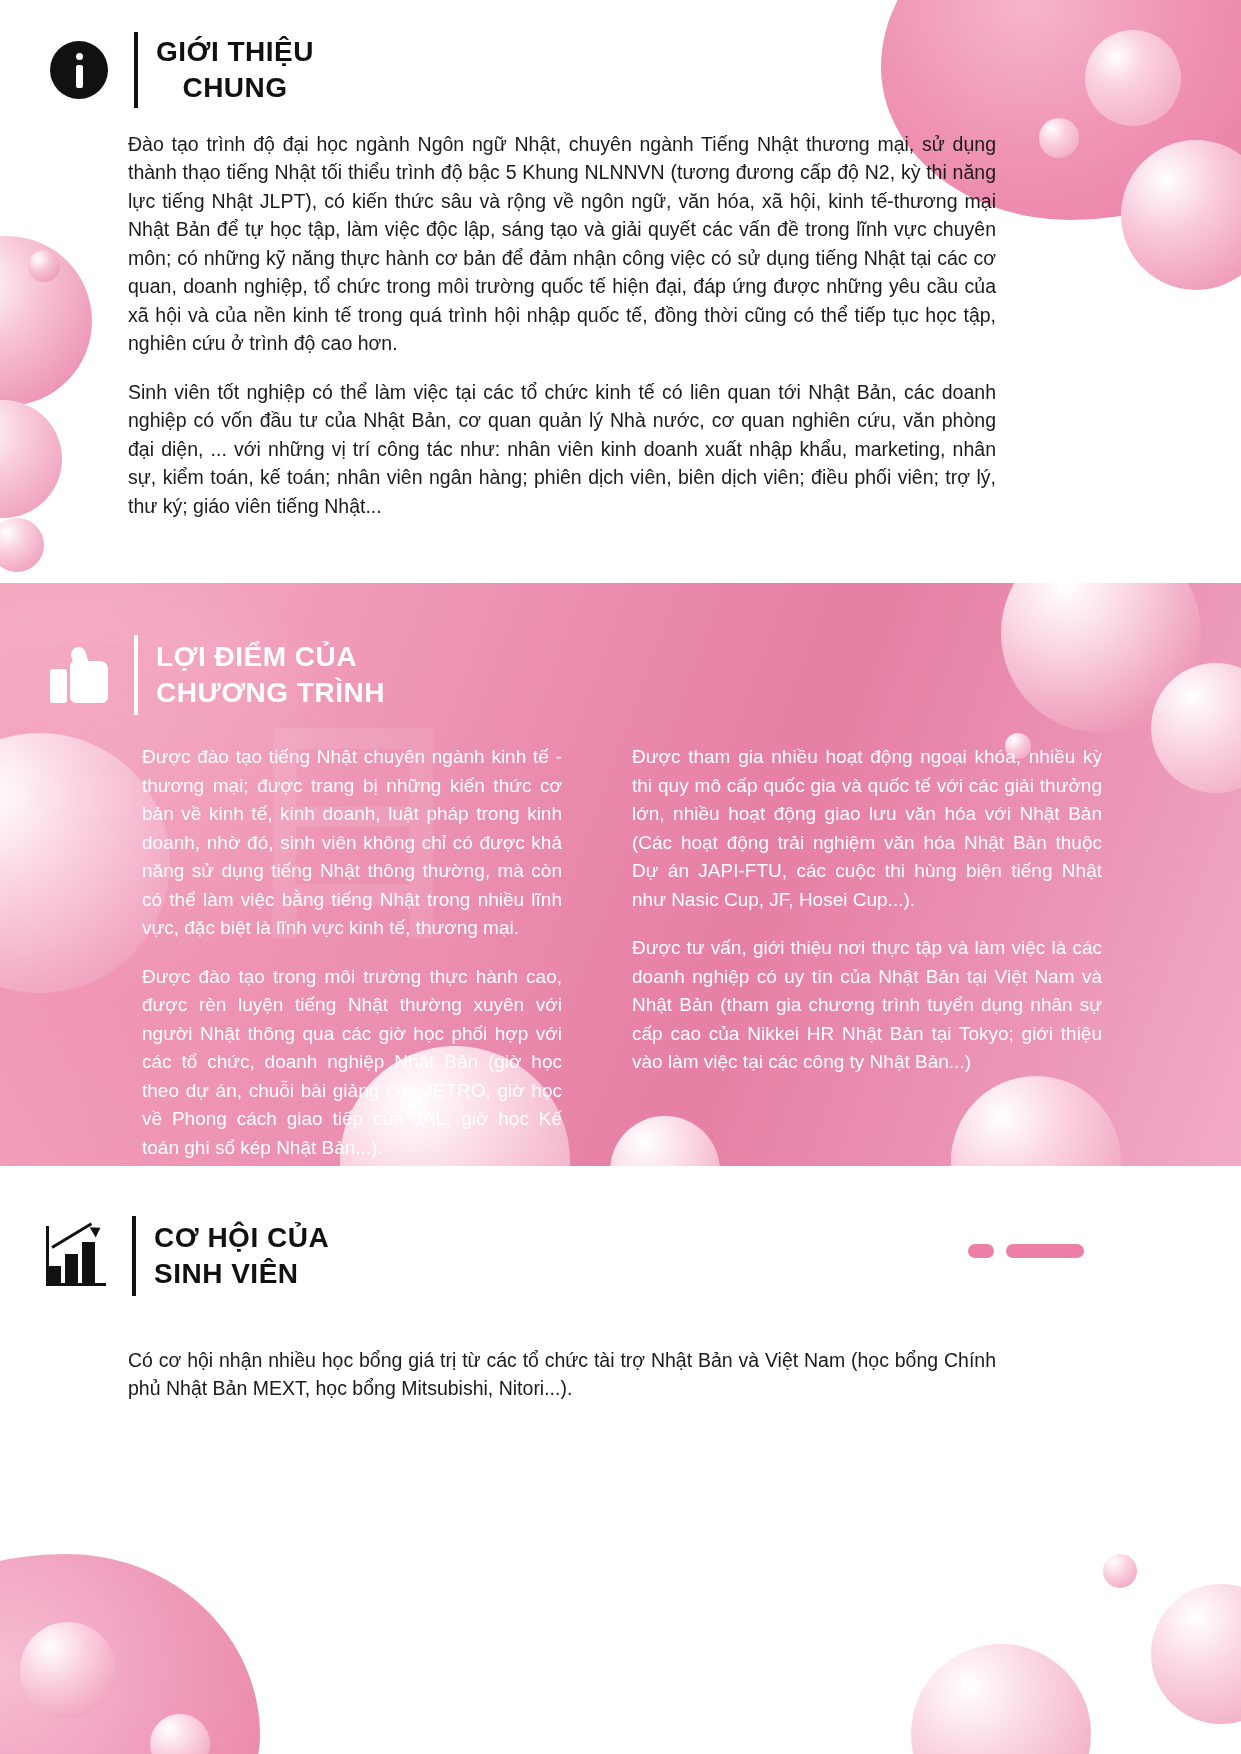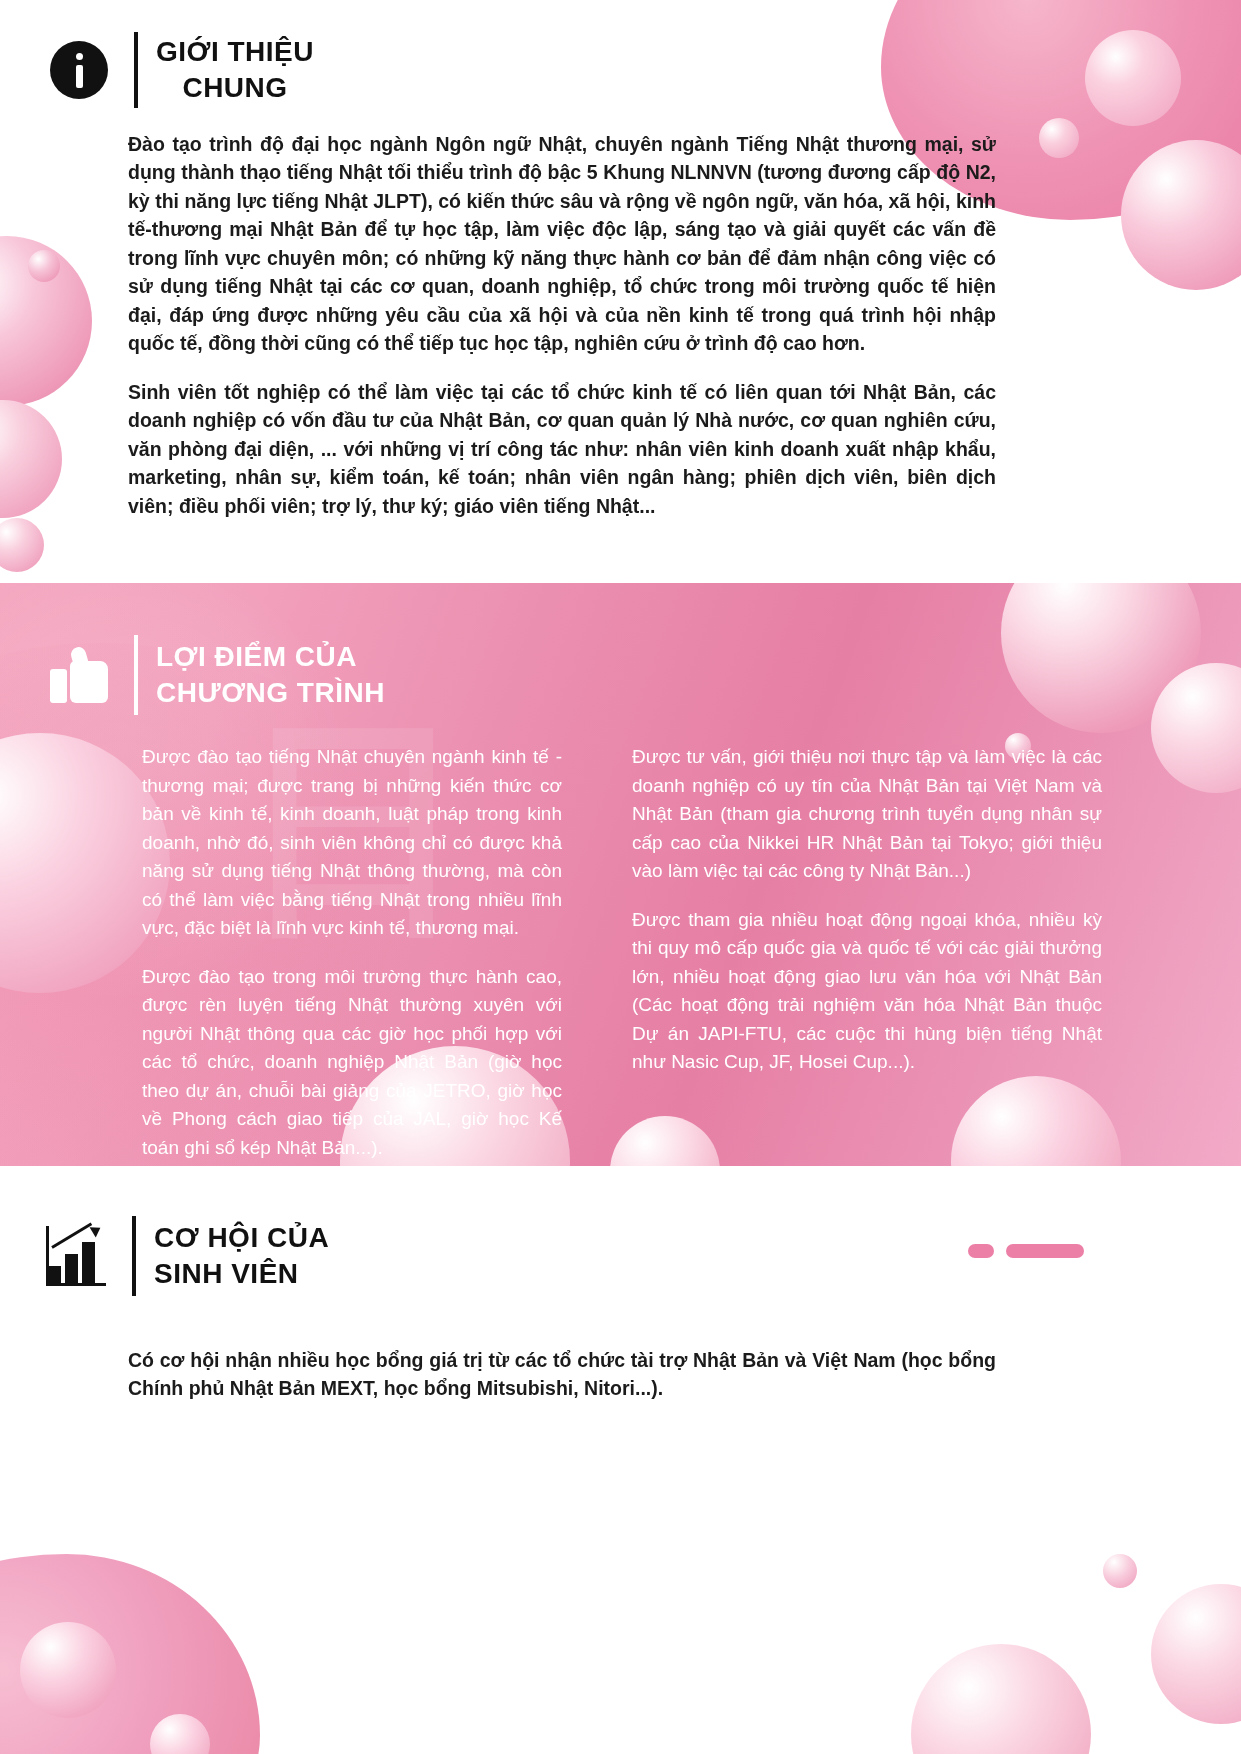--- a/index.html
+++ b/index.html
@@ -91,21 +91,21 @@
   }
   .head-text.light { color: #ffffff; }
 
   
   .body-text {
     font-size: 19.5px;
     line-height: 1.46;
     color: #1b1b1b;
     text-align: justify;
   }
-  .body-text p { margin: 0 0 20px 0; font-weight: bold; }
+  .body-text p { margin: 0 0 20px 0; }
   .body-text p:last-child { margin-bottom: 0; }
 
   .pink-col {
     font-size: 19px;
     line-height: 1.5;
     color: #ffffff;
     text-align: justify;
     margin-top: 8px;
   }
   .pink-col p { margin: 0 0 20px 0; }
@@ -281,22 +281,22 @@
     <div class="head-text light">LỢI ĐIỂM CỦA
 CHƯƠNG TRÌNH</div>
   </div>
 
   <div class="pink-col" style="position:absolute; left:142px; top:152px; width:420px;">
     <p>Được đào tạo tiếng Nhật chuyên ngành kinh tế - thương mại; được trang bị những kiến thức cơ bản về kinh tế, kinh doanh, luật pháp trong kinh doanh, nhờ đó, sinh viên không chỉ có được khả năng sử dụng tiếng Nhật thông thường, mà còn có thể làm việc bằng tiếng Nhật trong nhiều lĩnh vực, đặc biệt là lĩnh vực kinh tế, thương mại.</p>
     <p>Được đào tạo trong môi trường thực hành cao, được rèn luyện tiếng Nhật thường xuyên với người Nhật thông qua các giờ học phối hợp với các tổ chức, doanh nghiệp Nhật Bản (giờ học theo dự án, chuỗi bài giảng của JETRO, giờ học về Phong cách giao tiếp của JAL, giờ học Kế toán ghi sổ kép Nhật Bản...).</p>
   </div>
 
   <div class="pink-col" style="position:absolute; left:632px; top:152px; width:470px;">
+    <p>Được tham gia nhiều hoạt động ngoại khóa, nhiều kỳ thi quy mô cấp quốc gia và quốc tế với các giải thưởng lớn, nhiều hoạt động giao lưu văn hóa với Nhật Bản (Các hoạt động trải nghiệm văn hóa Nhật Bản thuộc Dự án JAPI-FTU, các cuộc thi hùng biện tiếng Nhật như Nasic Cup, JF, Hosei Cup...).</p>
     <p>Được tư vấn, giới thiệu nơi thực tập và làm việc là các doanh nghiệp có uy tín của Nhật Bản tại Việt Nam và Nhật Bản (tham gia chương trình tuyển dụng nhân sự cấp cao của Nikkei HR Nhật Bản tại Tokyo; giới thiệu vào làm việc tại các công ty Nhật Bản...)</p>
-    <p>Được tham gia nhiều hoạt động ngoại khóa, nhiều kỳ thi quy mô cấp quốc gia và quốc tế với các giải thưởng lớn, nhiều hoạt động giao lưu văn hóa với Nhật Bản (Các hoạt động trải nghiệm văn hóa Nhật Bản thuộc Dự án JAPI-FTU, các cuộc thi hùng biện tiếng Nhật như Nasic Cup, JF, Hosei Cup...).</p>
   </div>
 </div>
 
 <div class="section" id="section-opportunities">
 
   <div class="head-row" style="left:44px; top:50px; height:80px;">
     <div class="head-icon">
       <div class="growth">
         <div class="axis-v"></div>
         <div class="axis-h"></div>

